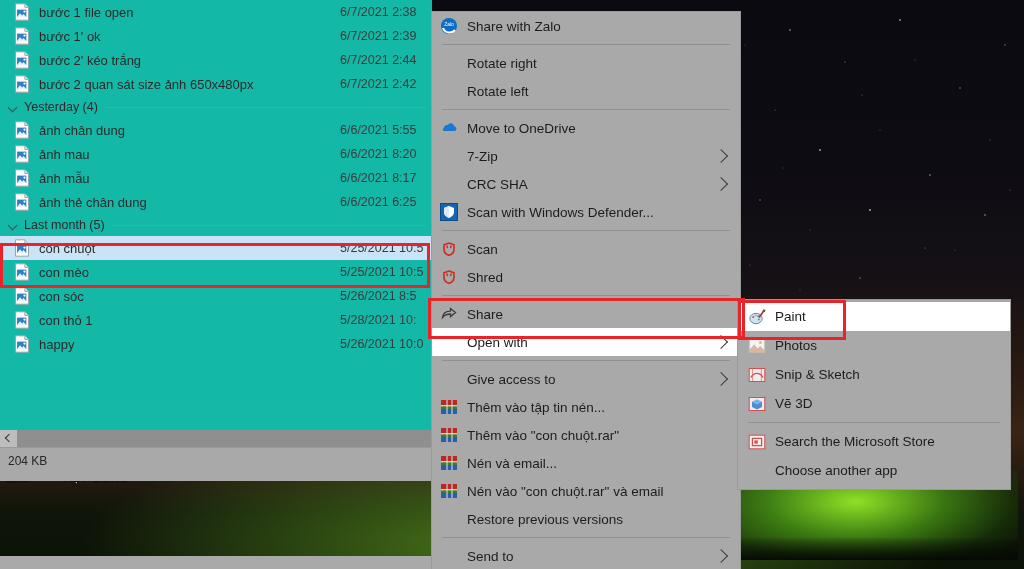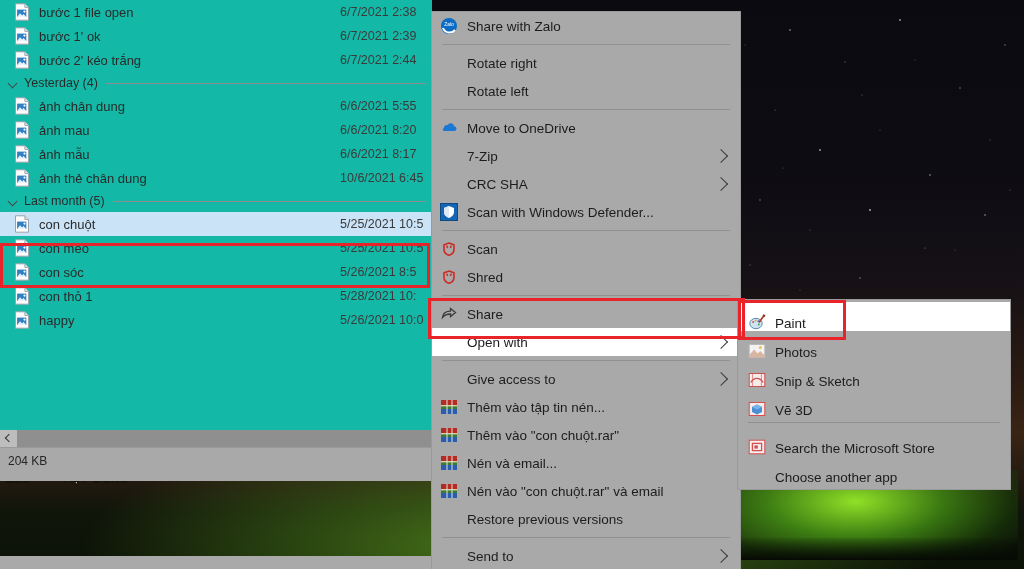--- a/index.html
+++ b/index.html
@@ -237,21 +237,21 @@
 
   
   #submenu {
     position: absolute;
     left: 738px; top: 300px;
     width: 272px;
     background: #a9a9a9;
     box-shadow: 0 0 0 1px #9a9a9a;
     padding: 2px 0 4px 0;
   }
-  #submenu .menu-item { height: 29px; padding-left: 10px; align-items: flex-end; }
+  #submenu .menu-item { height: 29px; padding-left: 10px; }
   #submenu .menu-item.hl { background: #ffffff; }
 
   
   .redbox {
     position: absolute;
     border: 3px solid #e8232a;
     box-sizing: border-box;
     pointer-events: none;
   }
 
@@ -332,20 +332,33 @@
               <path d="M1.5 0.8 h9.4 L14.5 4.4 V17.2 H1.5z" fill="#fdfdfd" stroke="#9aa4ad" stroke-width="1"></path>
               <path d="M10.9 0.8 V4.4 H14.5" fill="#e2e7eb" stroke="#9aa4ad" stroke-width="1"></path>
               <rect x="3.1" y="6.6" width="9.2" height="7.4" fill="#2f7fc4"></rect>
               <path d="M3.1 13.9 L6 10.2 L8.1 12.6 L9.6 11 L12.3 13.9z" fill="#e9f2fa"></path>
               <circle cx="10.5" cy="8.6" r="1.1" fill="#ffffff"></circle>
             </svg>
           </span>
           <span class="file-name">bước 2' kéo trắng</span>
           <span class="file-date">6/7/2021 2:44</span>
         </div>
+        <div class="file-row">
+          <span class="img-icon">
+            <svg class="ico" width="16" height="18" viewBox="0 0 16 18">
+              <path d="M1.5 0.8 h9.4 L14.5 4.4 V17.2 H1.5z" fill="#fdfdfd" stroke="#9aa4ad" stroke-width="1"></path>
+              <path d="M10.9 0.8 V4.4 H14.5" fill="#e2e7eb" stroke="#9aa4ad" stroke-width="1"></path>
+              <rect x="3.1" y="6.6" width="9.2" height="7.4" fill="#2f7fc4"></rect>
+              <path d="M3.1 13.9 L6 10.2 L8.1 12.6 L9.6 11 L12.3 13.9z" fill="#e9f2fa"></path>
+              <circle cx="10.5" cy="8.6" r="1.1" fill="#ffffff"></circle>
+            </svg>
+          </span>
+          <span class="file-name">bước 2 quan sát size ảnh 650x480px</span>
+          <span class="file-date">6/7/2021 2:42</span>
+        </div>
         <div class="group-header">
           <span class="chev"></span>
           <span class="gtext">Yesterday (4)</span>
           <span class="grule"></span>
         </div>
         <div class="file-row">
           <span class="img-icon">
             <svg class="ico" width="16" height="18" viewBox="0 0 16 18">
               <path d="M1.5 0.8 h9.4 L14.5 4.4 V17.2 H1.5z" fill="#fdfdfd" stroke="#9aa4ad" stroke-width="1"></path>
               <path d="M10.9 0.8 V4.4 H14.5" fill="#e2e7eb" stroke="#9aa4ad" stroke-width="1"></path>
@@ -387,21 +400,21 @@
           <span class="img-icon">
             <svg class="ico" width="16" height="18" viewBox="0 0 16 18">
               <path d="M1.5 0.8 h9.4 L14.5 4.4 V17.2 H1.5z" fill="#fdfdfd" stroke="#9aa4ad" stroke-width="1"></path>
               <path d="M10.9 0.8 V4.4 H14.5" fill="#e2e7eb" stroke="#9aa4ad" stroke-width="1"></path>
               <rect x="3.1" y="6.6" width="9.2" height="7.4" fill="#2f7fc4"></rect>
               <path d="M3.1 13.9 L6 10.2 L8.1 12.6 L9.6 11 L12.3 13.9z" fill="#e9f2fa"></path>
               <circle cx="10.5" cy="8.6" r="1.1" fill="#ffffff"></circle>
             </svg>
           </span>
           <span class="file-name">ảnh thẻ chân dung</span>
-          <span class="file-date">10/6/2021 6:45</span>
+          <span class="file-date">6/6/2021 6:25</span>
         </div>
         <div class="group-header">
           <span class="chev"></span>
           <span class="gtext">Last month (5)</span>
           <span class="grule"></span>
         </div>
         <div class="file-row selected">
           <span class="img-icon">
             <svg class="ico" width="16" height="18" viewBox="0 0 16 18">
               <path d="M1.5 0.8 h9.4 L14.5 4.4 V17.2 H1.5z" fill="#fdfdfd" stroke="#9aa4ad" stroke-width="1"></path>

